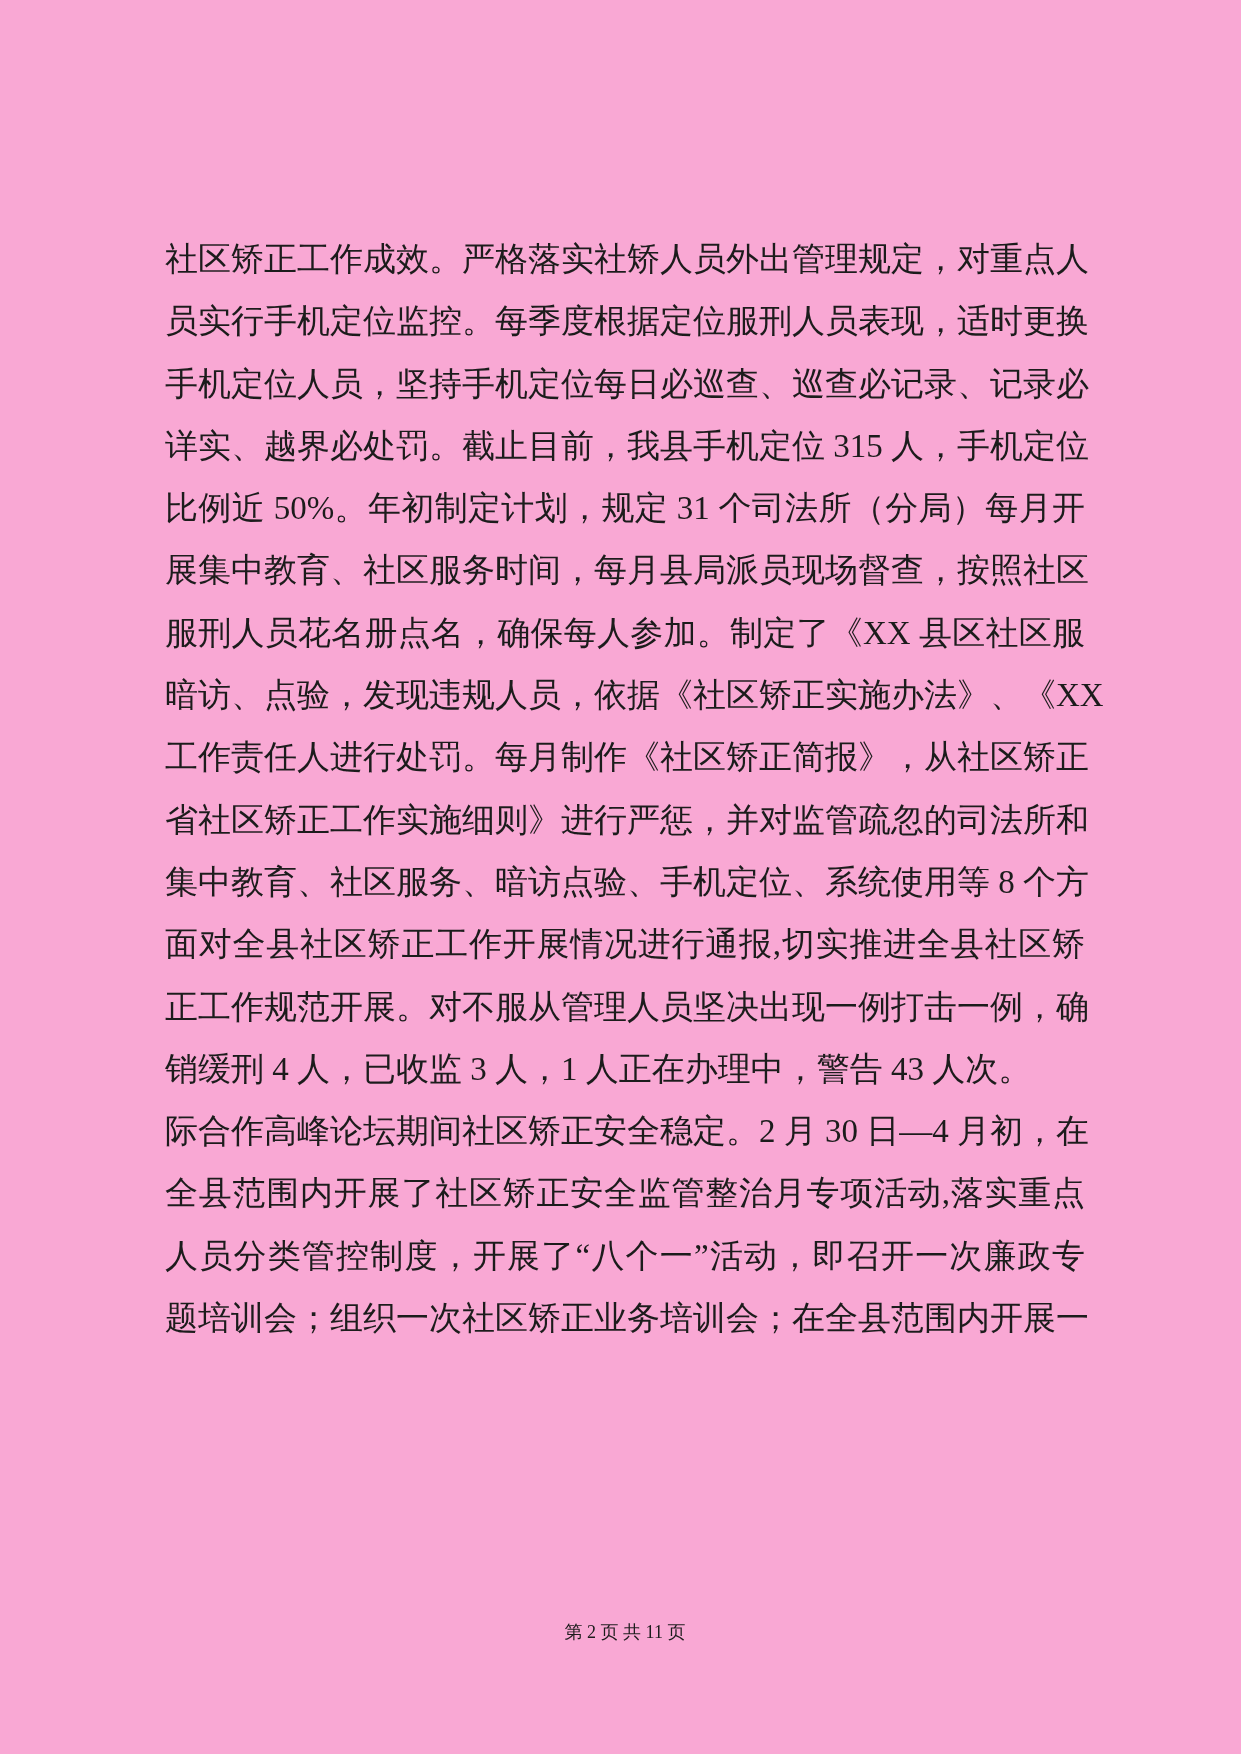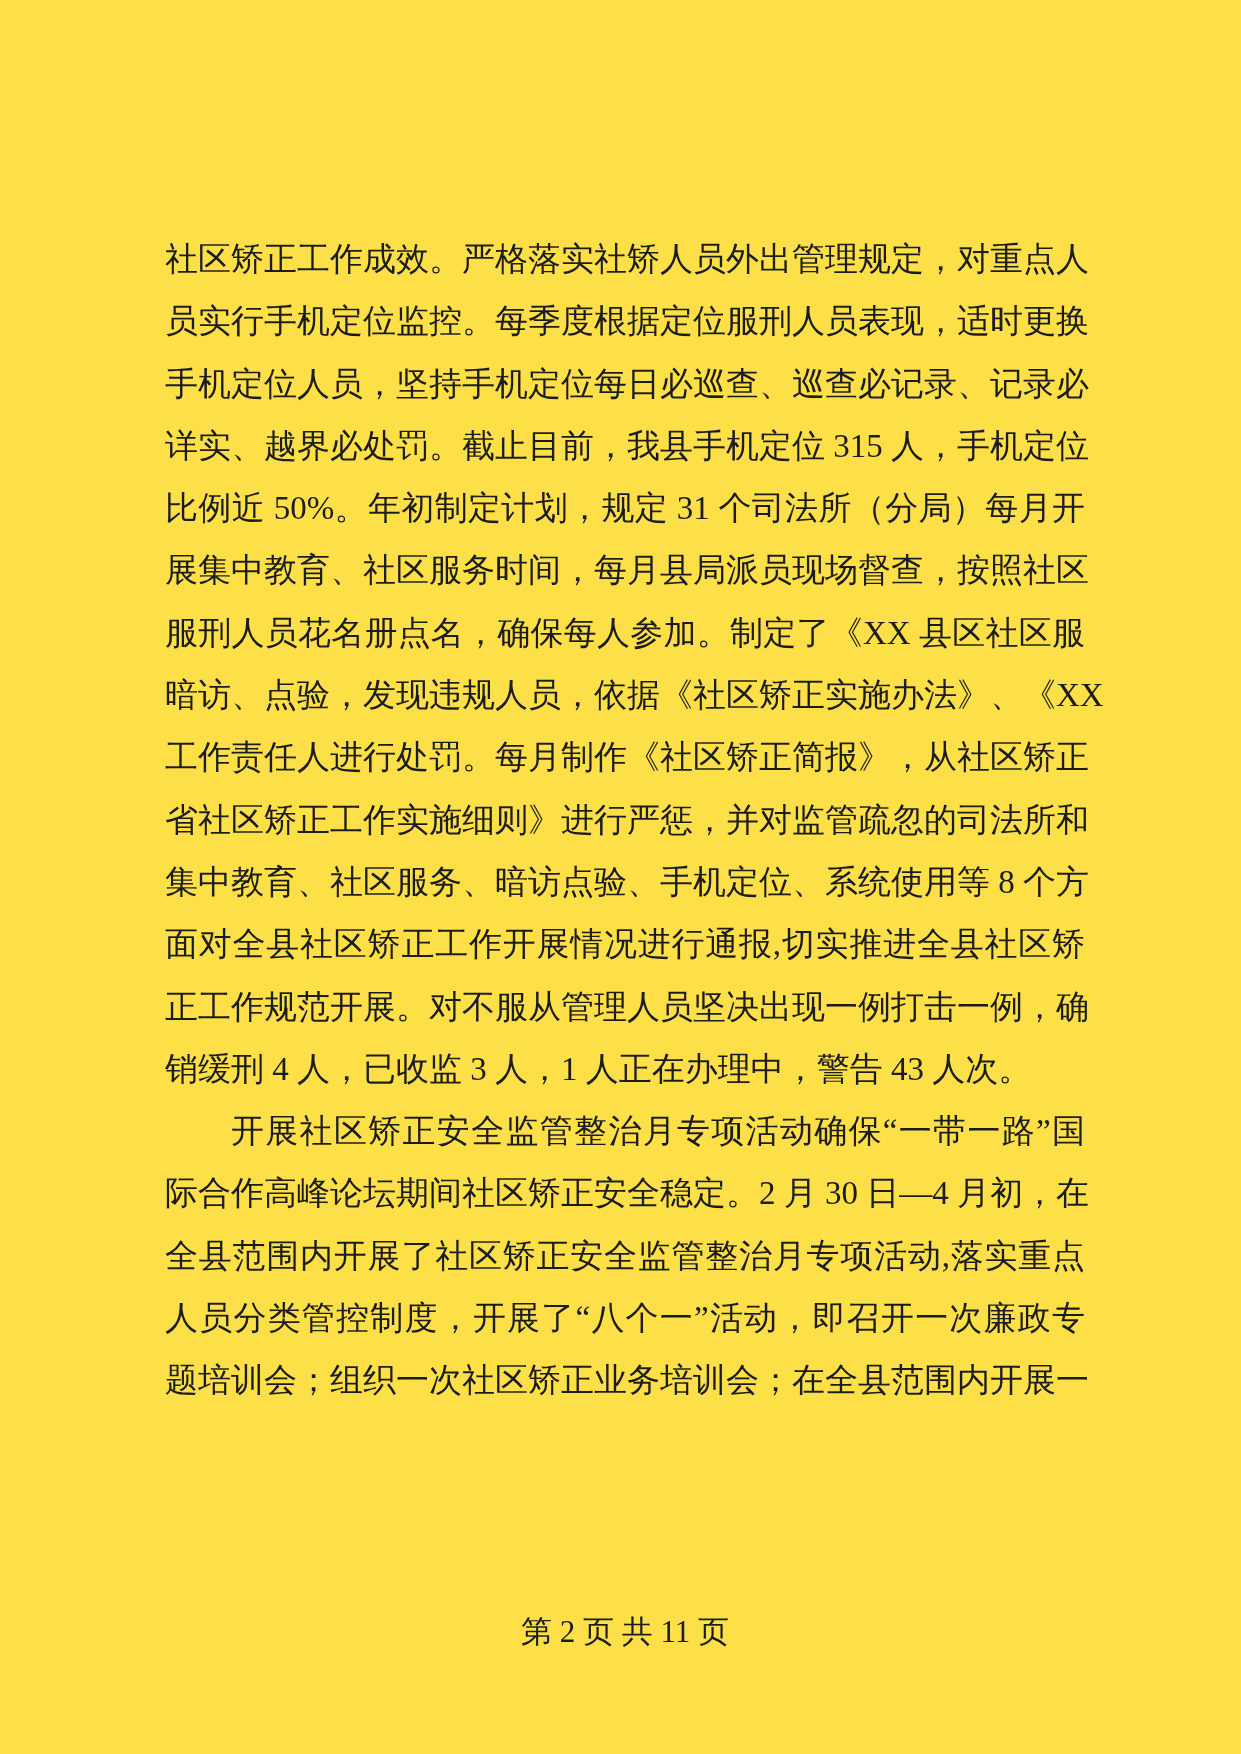--- a/index.html
+++ b/index.html
@@ -4,21 +4,21 @@
 <style>
   html, body {
     margin: 0;
     padding: 0;
     background: #ffffff;
   }
   .page {
     position: relative;
     width: 1241px;
     height: 1754px;
-    background: #fde047;
+    background: #f9a8d4;
     overflow: hidden;
     font-family: "Liberation Serif", "DejaVu Serif", serif;
     color: #1c1c1c;
   }
   .body-text {
     position: absolute;
     left: 165px;
     top: 228px;
     width: 920px;
     font-size: 33px;
@@ -39,21 +39,21 @@
     text-indent: 66px;
   }
   .footer {
     position: absolute;
     left: 165px;
     width: 920px;
     top: 1612px;
     height: 40px;
     line-height: 40px;
     text-align: center;
-    font-size: 31px;
+    font-size: 18px;
     color: #1c1c1c;
   }
 </style>
 </head>
 <body>
 
 <div class="page">
   <div class="body-text">
       <div class="line">社区矫正工作成效。严格落实社矫人员外出管理规定，对重点人</div>
       <div class="line">员实行手机定位监控。每季度根据定位服刑人员表现，适时更换</div>
@@ -62,20 +62,19 @@
       <div class="line">比例近 50%。年初制定计划，规定 31 个司法所（分局）每月开</div>
       <div class="line">展集中教育、社区服务时间，每月县局派员现场督查，按照社区</div>
       <div class="line">服刑人员花名册点名，确保每人参加。制定了《XX 县区社区服</div>
       <div class="line">暗访、点验，发现违规人员，依据《社区矫正实施办法》、《XX</div>
       <div class="line">工作责任人进行处罚。每月制作《社区矫正简报》，从社区矫正</div>
       <div class="line">省社区矫正工作实施细则》进行严惩，并对监管疏忽的司法所和</div>
       <div class="line">集中教育、社区服务、暗访点验、手机定位、系统使用等 8 个方</div>
       <div class="line">面对全县社区矫正工作开展情况进行通报,切实推进全县社区矫</div>
       <div class="line">正工作规范开展。对不服从管理人员坚决出现一例打击一例，确</div>
       <div class="line last">销缓刑 4 人，已收监 3 人，1 人正在办理中，警告 43 人次。</div>
-      <div class="line indent">开展社区矫正安全监管整治月专项活动确保“一带一路”国</div>
       <div class="line">际合作高峰论坛期间社区矫正安全稳定。2 月 30 日—4 月初，在</div>
       <div class="line">全县范围内开展了社区矫正安全监管整治月专项活动,落实重点</div>
       <div class="line">人员分类管控制度，开展了“八个一”活动，即召开一次廉政专</div>
       <div class="line">题培训会；组织一次社区矫正业务培训会；在全县范围内开展一</div>
     </div>
   <div class="footer">第 2 页 共 11 页</div>
 </div>
 
 </body></html>

